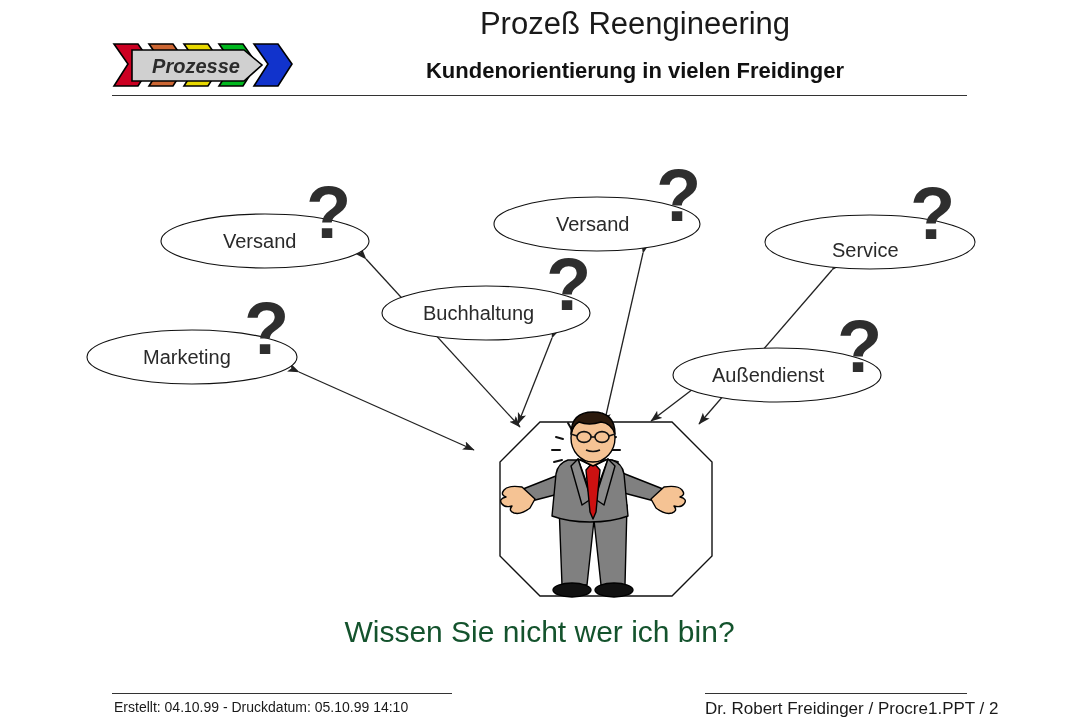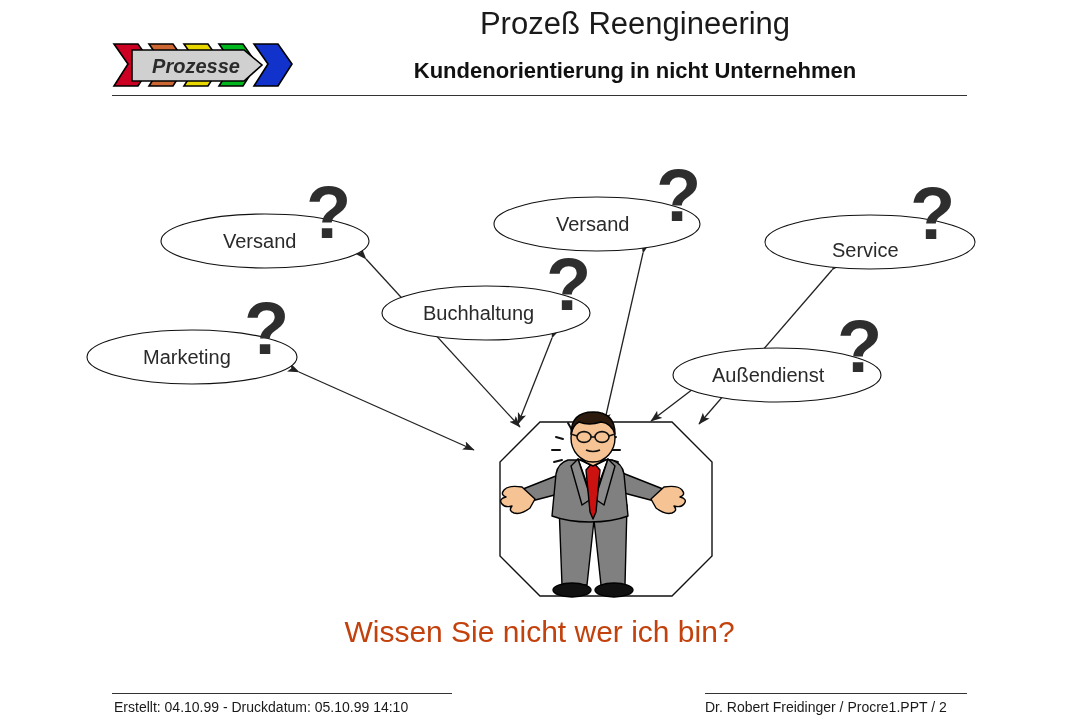--- a/index.html
+++ b/index.html
@@ -87,21 +87,21 @@
   }
 
   
   #caption {
     position: absolute;
     left: 0;
     top: 615px;
     width: 1079px;
     text-align: center;
     font-size: 30px;
-    color: #c2410c;
+    color: #14532d;
   }
 
   
   #footer-rule-left {
     position: absolute;
     left: 112px;
     top: 693px;
     width: 340px;
     height: 0;
     border-top: 1.3px solid #333333;
@@ -120,21 +120,21 @@
     top: 699px;
     font-size: 14px;
     color: #1a1a1a;
     white-space: nowrap;
   }
   #footer-right {
     position: absolute;
     left: 705px;
     top: 699px;
     width: 262px;
-    font-size: 14px;
+    font-size: 17px;
     color: #1a1a1a;
     white-space: nowrap;
   }
 </style>
 </head>
 <body>
 
 <div id="slide">
 
   <div id="logo">
@@ -145,21 +145,21 @@
         <polygon points="72,4 96,4 110,24 96,46 72,46 86,24" fill="#e8d800"></polygon>
         <polygon points="107,4 131,4 145,24 131,46 107,46 121,24" fill="#00b81e"></polygon>
         <polygon points="142,4 166,4 180,24 166,46 142,46 156,24" fill="#1133cc"></polygon>
         <polygon points="20,10 132,10 150,25 132,41 20,41" fill="#d0d0d0"></polygon>
       </g>
       <text x="84" y="33" font-family="Liberation Sans, sans-serif" font-size="20" font-style="italic" font-weight="bold" fill="#2b2b2b" text-anchor="middle">Prozesse</text>
     </svg>
   </div>
 
   <div id="title-main">Prozeß Reengineering</div>
-  <div id="title-sub">Kundenorientierung in nicht Unternehmen</div>
+  <div id="title-sub">Kundenorientierung in vielen Freidinger</div>
   <div id="header-rule"></div>
 
   <svg id="diagram" viewBox="0 0 1079 719">
     <defs>
       <marker id="ah" markerWidth="10" markerHeight="10" refX="8.5" refY="3.4" orient="auto" markerUnits="strokeWidth">
         <path d="M0,0 L9,3.4 L0,6.8 L2,3.4 z" fill="#222222"></path>
       </marker>
     </defs>
 
     <g stroke="#222222" stroke-width="1.3" fill="none" marker-start="url(#ah)" marker-end="url(#ah)">

